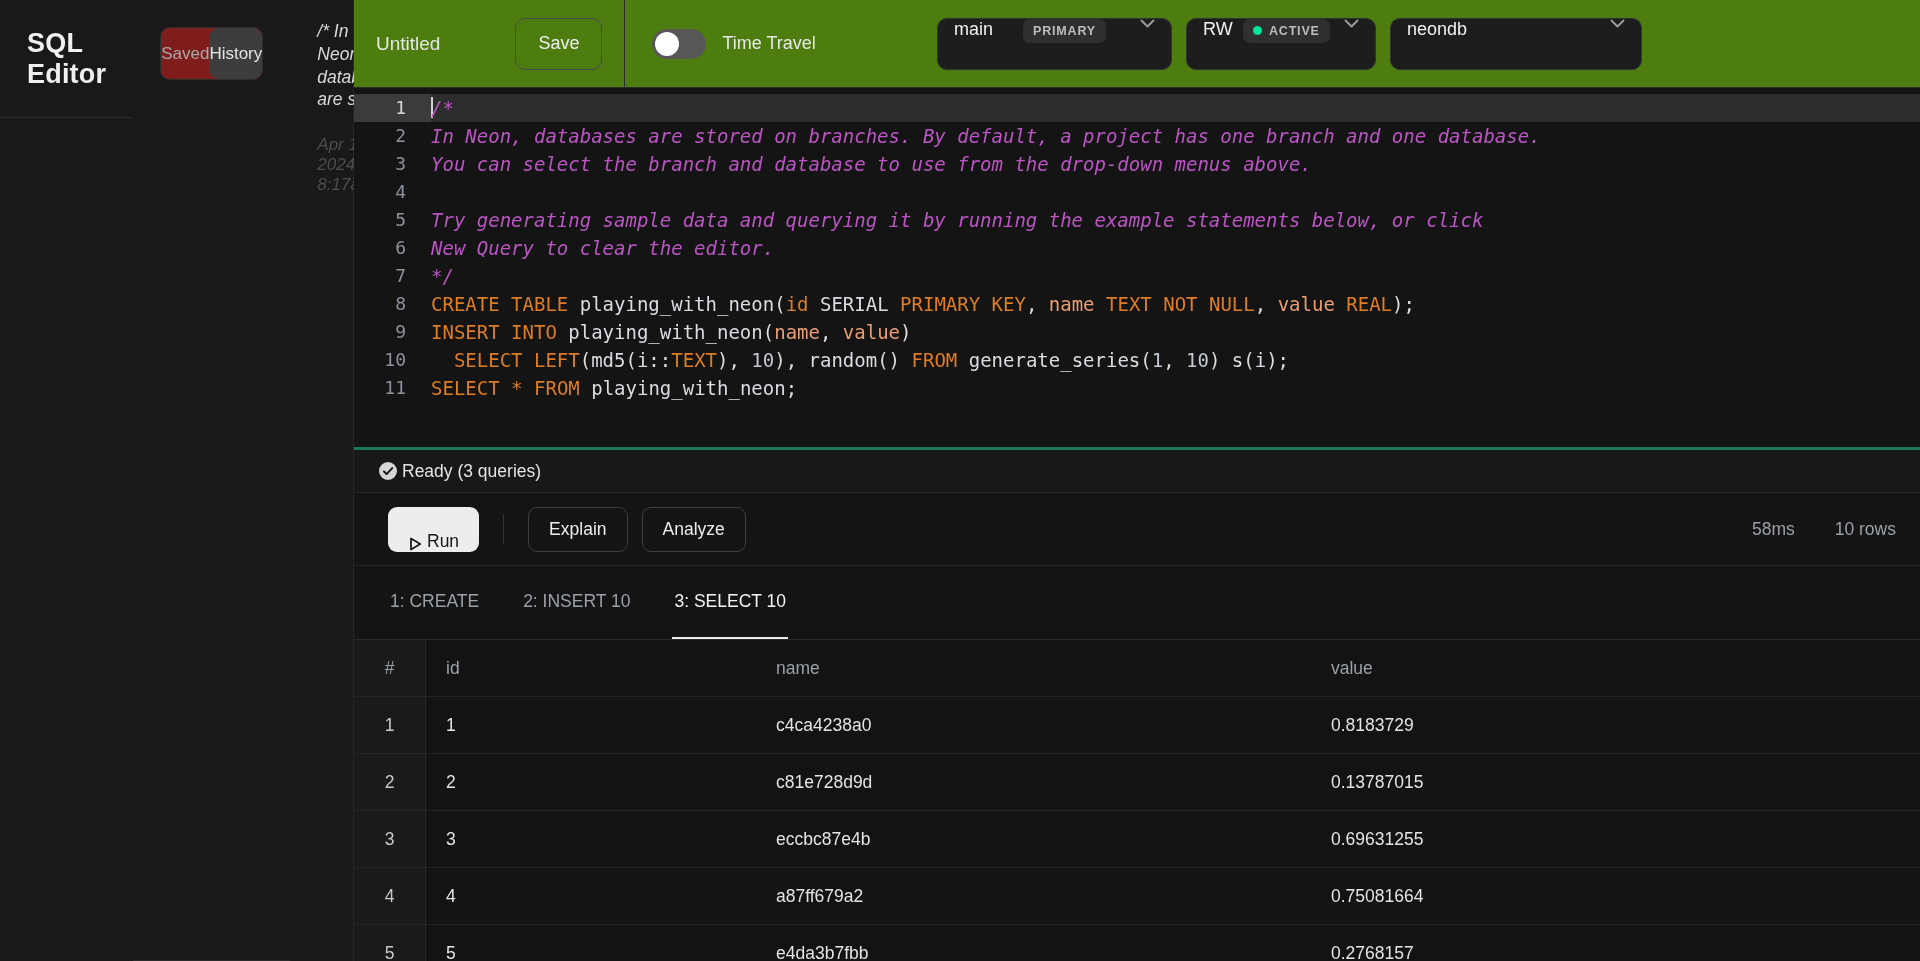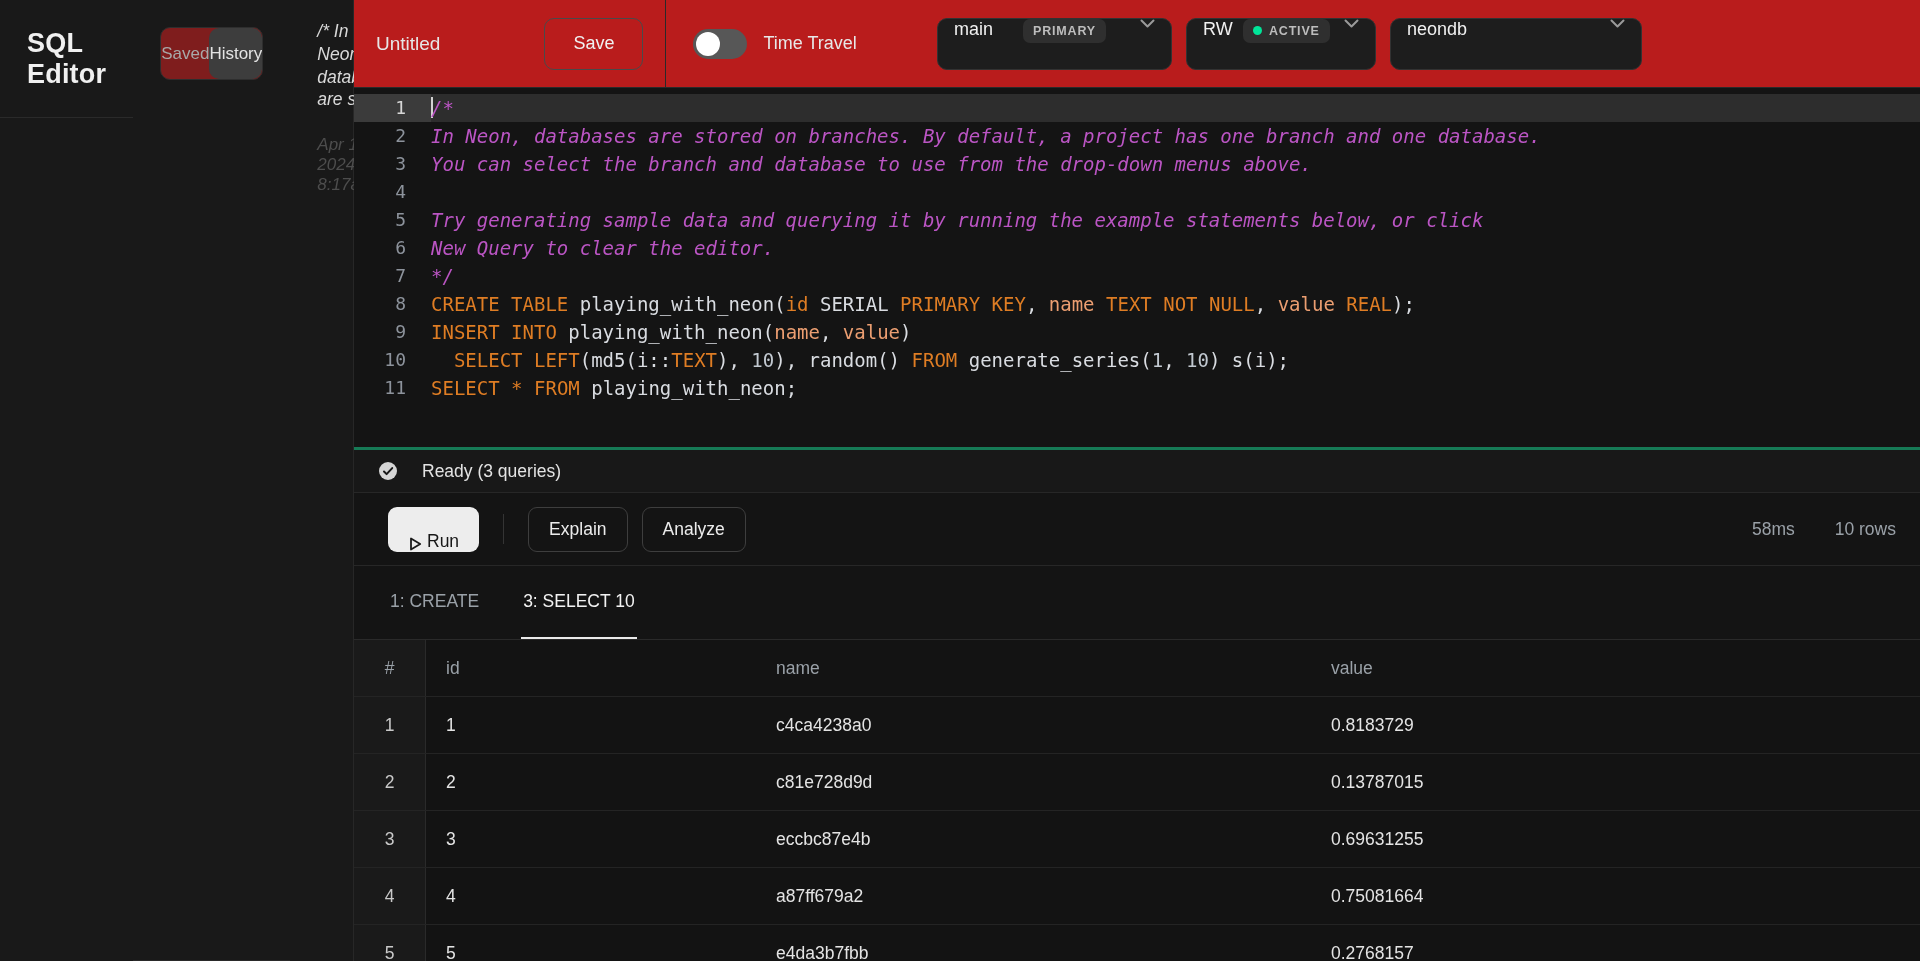--- a/index.html
+++ b/index.html
@@ -19,24 +19,24 @@
   .segment.active { background:#3d3d3d; color:#e3e3e3; }
   .history-list { padding:20px 27px; }
   .history-item { cursor:pointer;font-style:italic; }
   .history-item-title { font-size:17.5px; color:#d9d9d9; line-height:1.3; }
   .history-item-time { font-size:17px; color:#4d4d4d; margin-top:24px; }
 
   
   .main { flex:1; display:flex; flex-direction:column; background:#141414; min-width:0; }
 
   
-  .topbar { height:88px; min-height:88px; border-bottom:1px solid #2a2a2a; background:#b91c1c;
+  .topbar { height:88px; min-height:88px; border-bottom:1px solid #2a2a2a; background:#4d7c0f;
     display:flex; align-items:center; padding:0 0 0 22px; }
   .query-title { font-size:19px; color:#e6e6e6; font-weight:500; }
-  .save-btn { margin-left:104px; height:52px; padding:0 28px; background:transparent; border:1px solid #4a4a4a;
+  .save-btn { margin-left:75px; height:52px; padding:0 22px; background:transparent; border:1px solid #4a4a4a;
     border-radius:10px; color:#f0f0f0; font-size:18px; font-family:inherit; cursor:pointer; }
   .topbar-divider { width:1px; height:88px; background:#2a2a2a; margin-left:22px; }
   .toggle { margin-left:27px; width:54px; height:30px; background:#575757; border-radius:15px;
     position:relative; cursor:pointer; flex:none; }
   .toggle-knob { position:absolute; left:3px; top:3px; width:24px; height:24px; border-radius:50%; background:#ffffff; }
   .toggle-label { margin-left:16px; font-size:18px; color:#e8e8e8; }
   .selects { margin-left:auto; margin-right:278px; display:flex; align-items:center; gap:14px; }
   .select { height:52px; border:1px solid #323232; background:#1d1d1d; border-radius:10px;
     display:flex; align-items:flex-start; padding:0 16px; gap:10px; cursor:pointer; }
   .select-value { font-size:18px; color:#f0f0f0; font-weight:500; white-space:nowrap; }
@@ -59,21 +59,21 @@
   .tok-c { color:var(--syntax_comment,#bb55c4); font-style:italic; }
   .tok-k { color:var(--syntax_keyword,#df7d24); }
   .tok-i { color:var(--syntax_identifier,#eb9e71); }
   .tok-n { color:var(--syntax_number,#c2c9d1); }
   .tok-d { color:#d9dce1; }
 
   .green-divider { height:3px; background:var(--accent_green,#167a56); }
 
   
   .status-row { height:43px; min-height:43px; background:#181818; border-bottom:1px solid #272727;
-    display:flex; align-items:center; padding:12px 24px; gap:24px; }
+    display:flex; align-items:center; padding:12px 24px; gap:4px; }
   .status-text { font-size:17.5px; color:#e3e3e3; }
 
   
   .actions-row { height:73px; min-height:73px; border-bottom:1px solid #272727; display:flex; align-items:center;
     padding:0 24px 0 34px; }
   .run-btn { height:45px; padding:0 20px; background:#ededed; border:none; border-radius:9px; color:#171717;
     font-size:17.5px; font-weight:500; font-family:inherit; display:flex; align-items:flex-end; gap:4px; cursor:pointer; }
   .mini-divider { width:1px; height:30px; background:#343434; margin:0 24px; }
   .ghost-btn { height:45px; padding:0 20px; background:transparent; border:1px solid #3e3e3e; border-radius:9px;
     color:#ececec; font-size:17.5px; font-family:inherit; cursor:pointer; margin-right:14px; }
@@ -235,20 +235,21 @@
       <button class="ghost-btn">Explain</button>
       <button class="ghost-btn">Analyze</button>
       <div class="metrics">
         <span>58ms</span>
         <span>10 rows</span>
       </div>
     </div>
 
     <div class="rtabs" id="rtabs">
         <div class="rtab">1: CREATE</div>
+        <div class="rtab">2: INSERT 10</div>
         <div class="rtab active">3: SELECT 10</div>
       </div>
 
     <div class="rtable" id="rtable">
         <div class="t-row t-head">
           <div class="t-gutter">#</div>
           <div class="t-cell col-id">id</div>
           <div class="t-cell col-name">name</div>
           <div class="t-cell col-value">value</div>
         </div>

